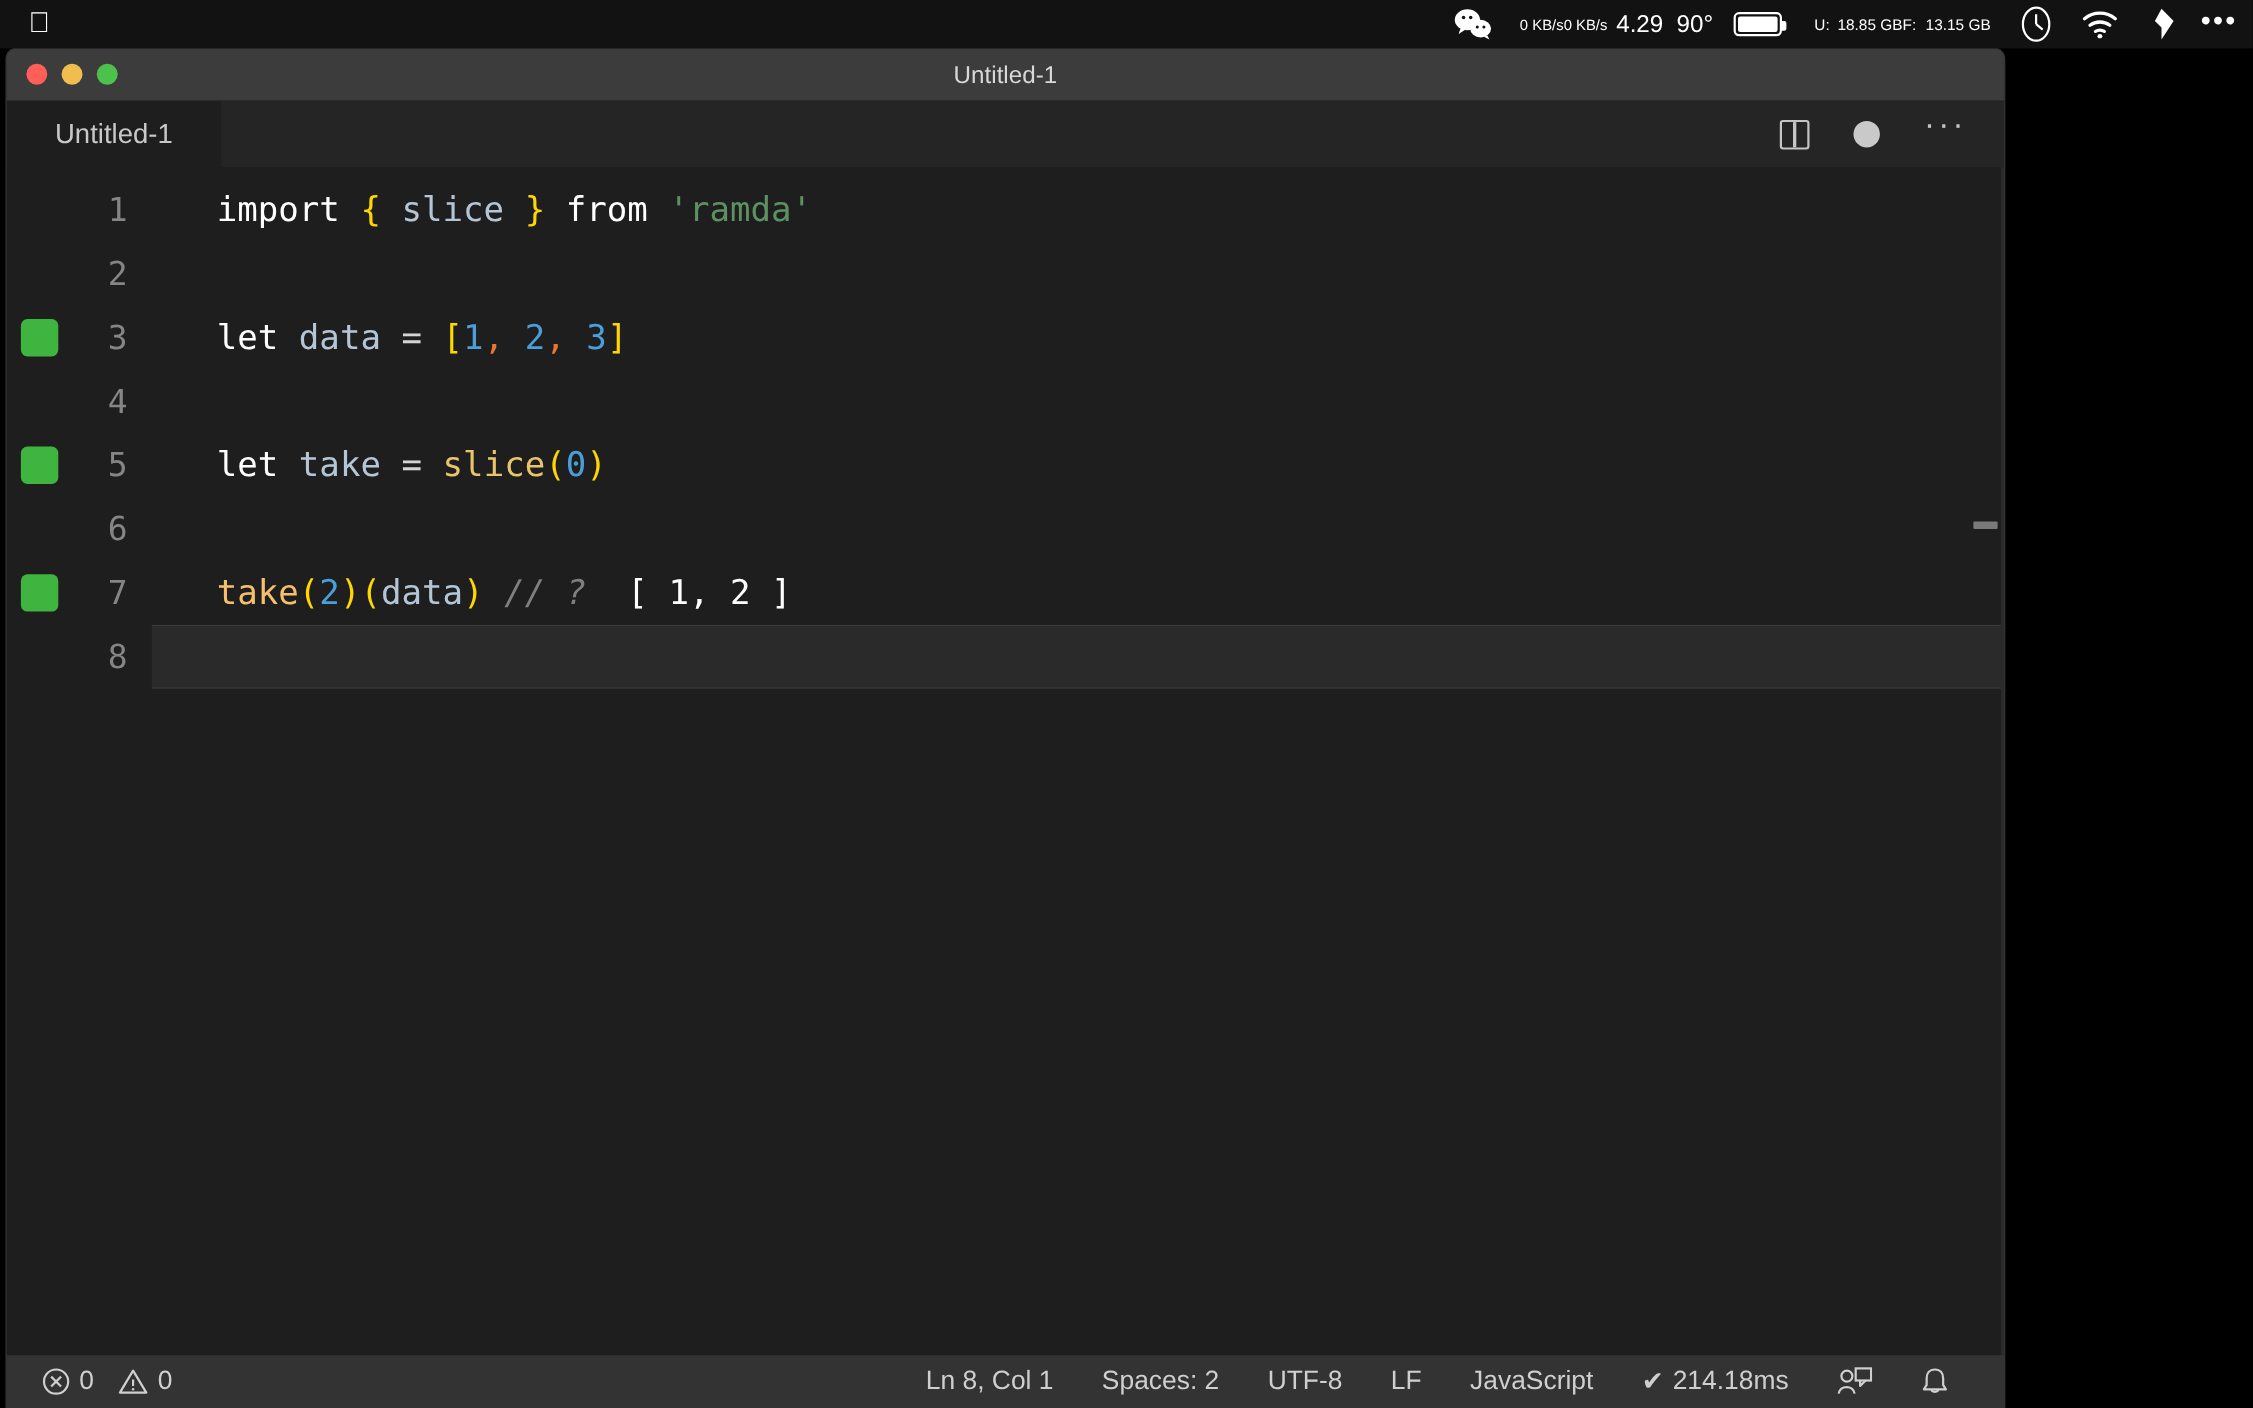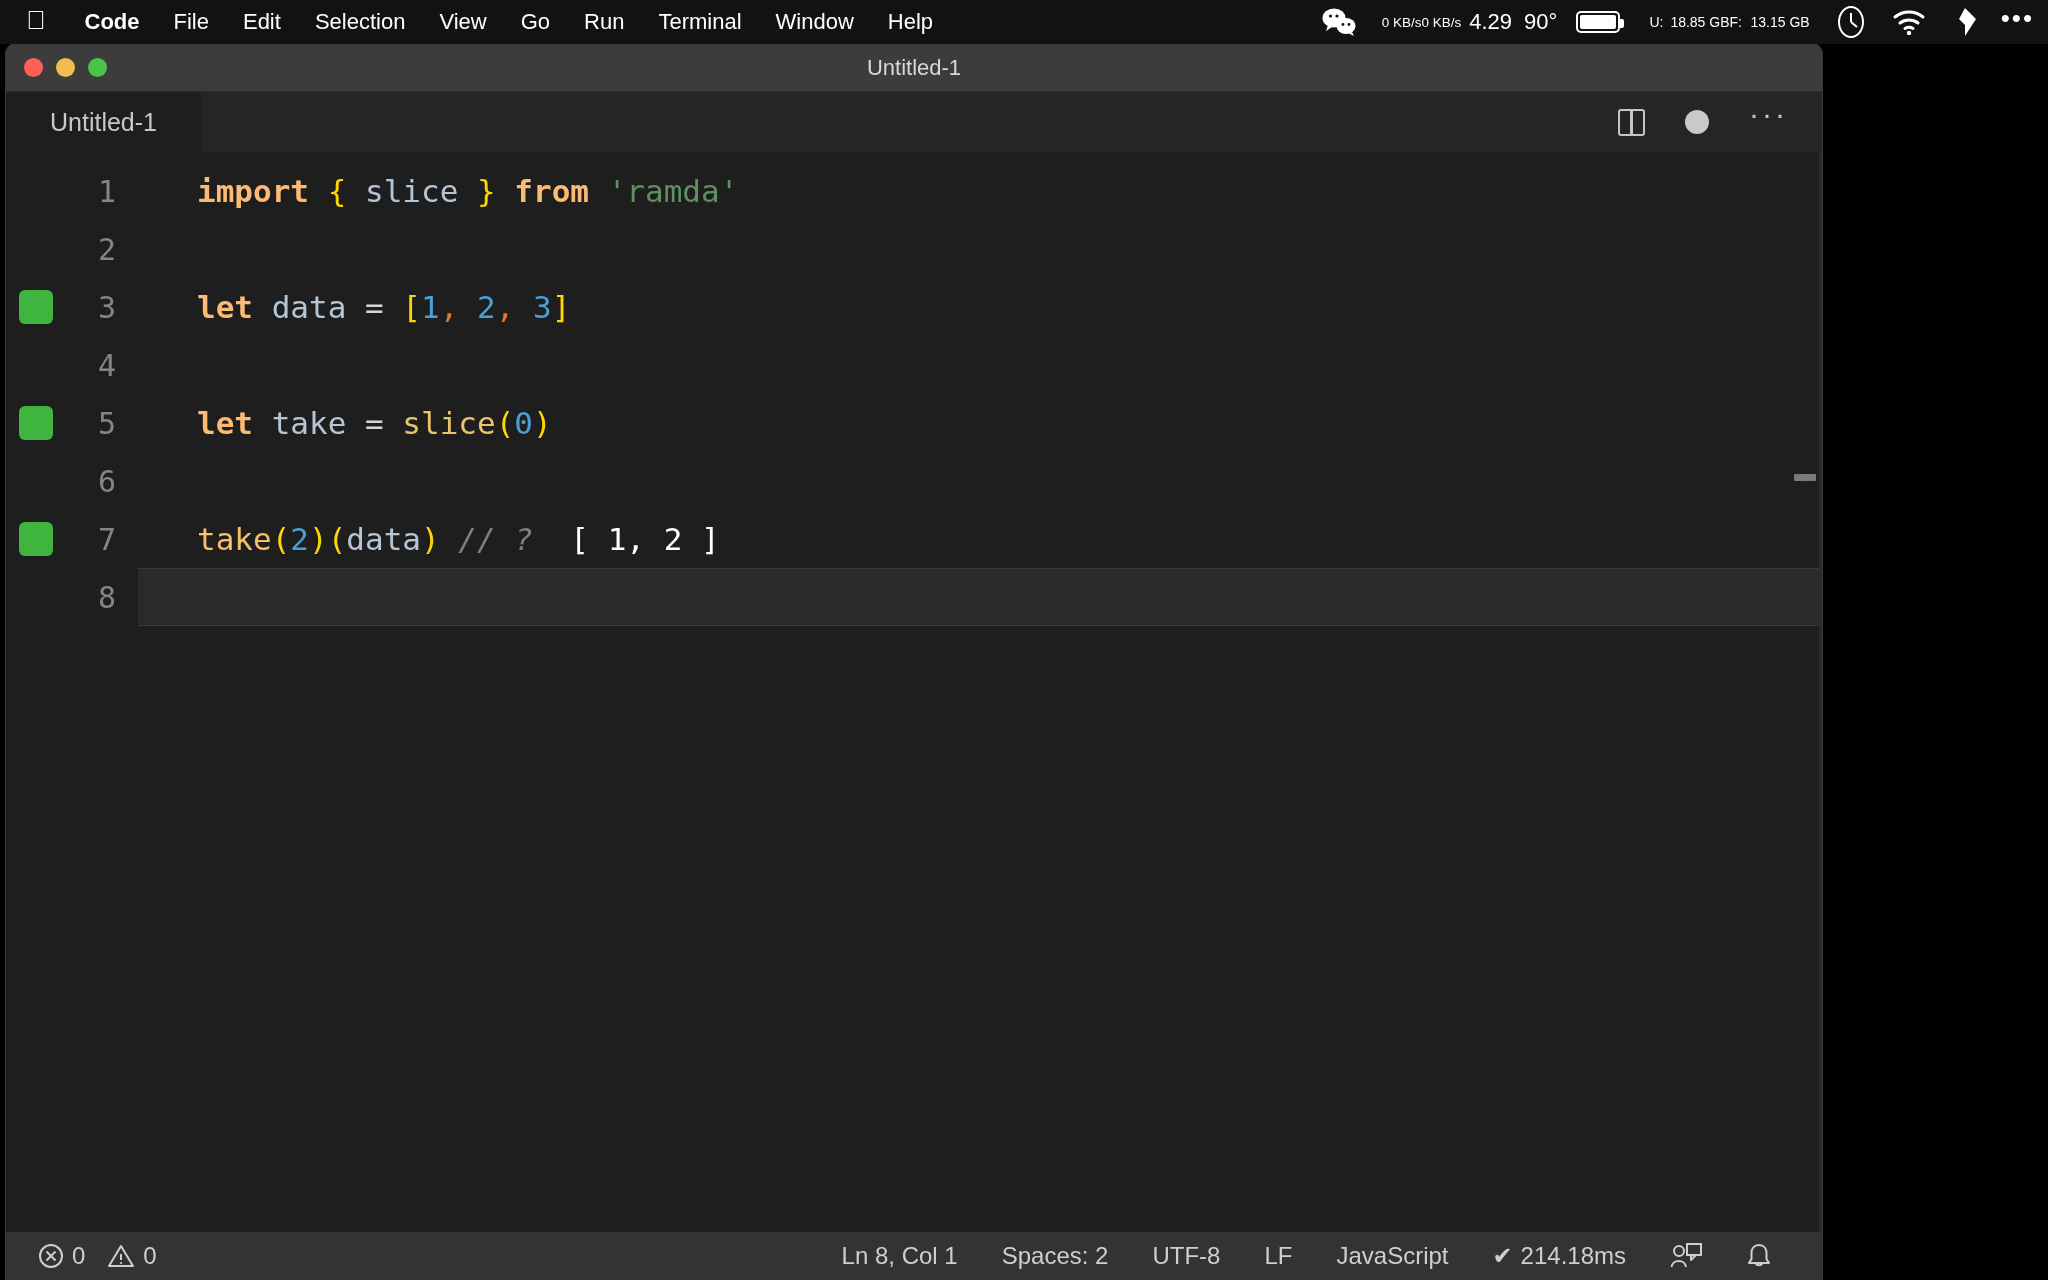--- a/index.html
+++ b/index.html
@@ -130,21 +130,21 @@
     width:132px; text-align:right; padding-right:22px;
     color:#858585; font-size:30px;
     font-family:"DejaVu Sans Mono", monospace;
     flex:0 0 132px;
   }
   .code-cell{
     flex:1 1 auto; height:58px; display:flex; align-items:center;
     padding-left:59px; white-space:pre;
   }
   
-  .kw     { color:#fdba74; font-weight:bold; }
+  .kw     { color:#ffffff; font-weight:normal; }
   .varname{ color:#b4c6d6; }
   .punc   { color:#d4d4d4; }
   .brace  { color:#ffd700; }
   .paren  { color:#ffd700; }
   .num    { color:#4a9fd8; }
   .str    { color:#5d9160; }
   .fn     { color:#e9c46a; }
   .fn2    { color:#f5c06b; }
   .comma  { color:#e8762c; }
   .cmt    { color:#7f7f7f; font-style:italic; }
@@ -174,32 +174,20 @@
   .sb-right{ margin-left:auto; display:flex; align-items:center; padding-right:28px;text-align:center; }
   .sb-item{ padding:0 22px; white-space:nowrap; display:flex; align-items:center; gap:8px; }
   .err-icon, .warn-icon{ display:inline-block; }
   svg{ display:block; }
 </style>
 </head>
 <body>
 
 <div id="menubar">
   <span class="apple"></span>
-  <div id="menu-items" style="display:flex;align-items:center;">
-      <span class="menu-item bold">Code</span>
-      <span class="menu-item">File</span>
-      <span class="menu-item">Edit</span>
-      <span class="menu-item">Selection</span>
-      <span class="menu-item">View</span>
-      <span class="menu-item">Go</span>
-      <span class="menu-item">Run</span>
-      <span class="menu-item">Terminal</span>
-      <span class="menu-item">Window</span>
-      <span class="menu-item">Help</span>
-    </div>
 
   <div class="right">
     <span class="tray">
       <svg width="34" height="30" viewBox="0 0 34 30">
         <ellipse cx="12" cy="11" rx="11.5" ry="9.5" fill="#fff"></ellipse>
         <polygon points="6,18 4,24 10,20" fill="#fff"></polygon>
         <ellipse cx="24" cy="19" rx="9.5" ry="8" fill="#fff"></ellipse>
         <polygon points="30,25 32,29 27,26.5" fill="#fff"></polygon>
         <circle cx="8.5" cy="9" r="1.6" fill="#121212"></circle>
         <circle cx="15" cy="9" r="1.6" fill="#121212"></circle>

